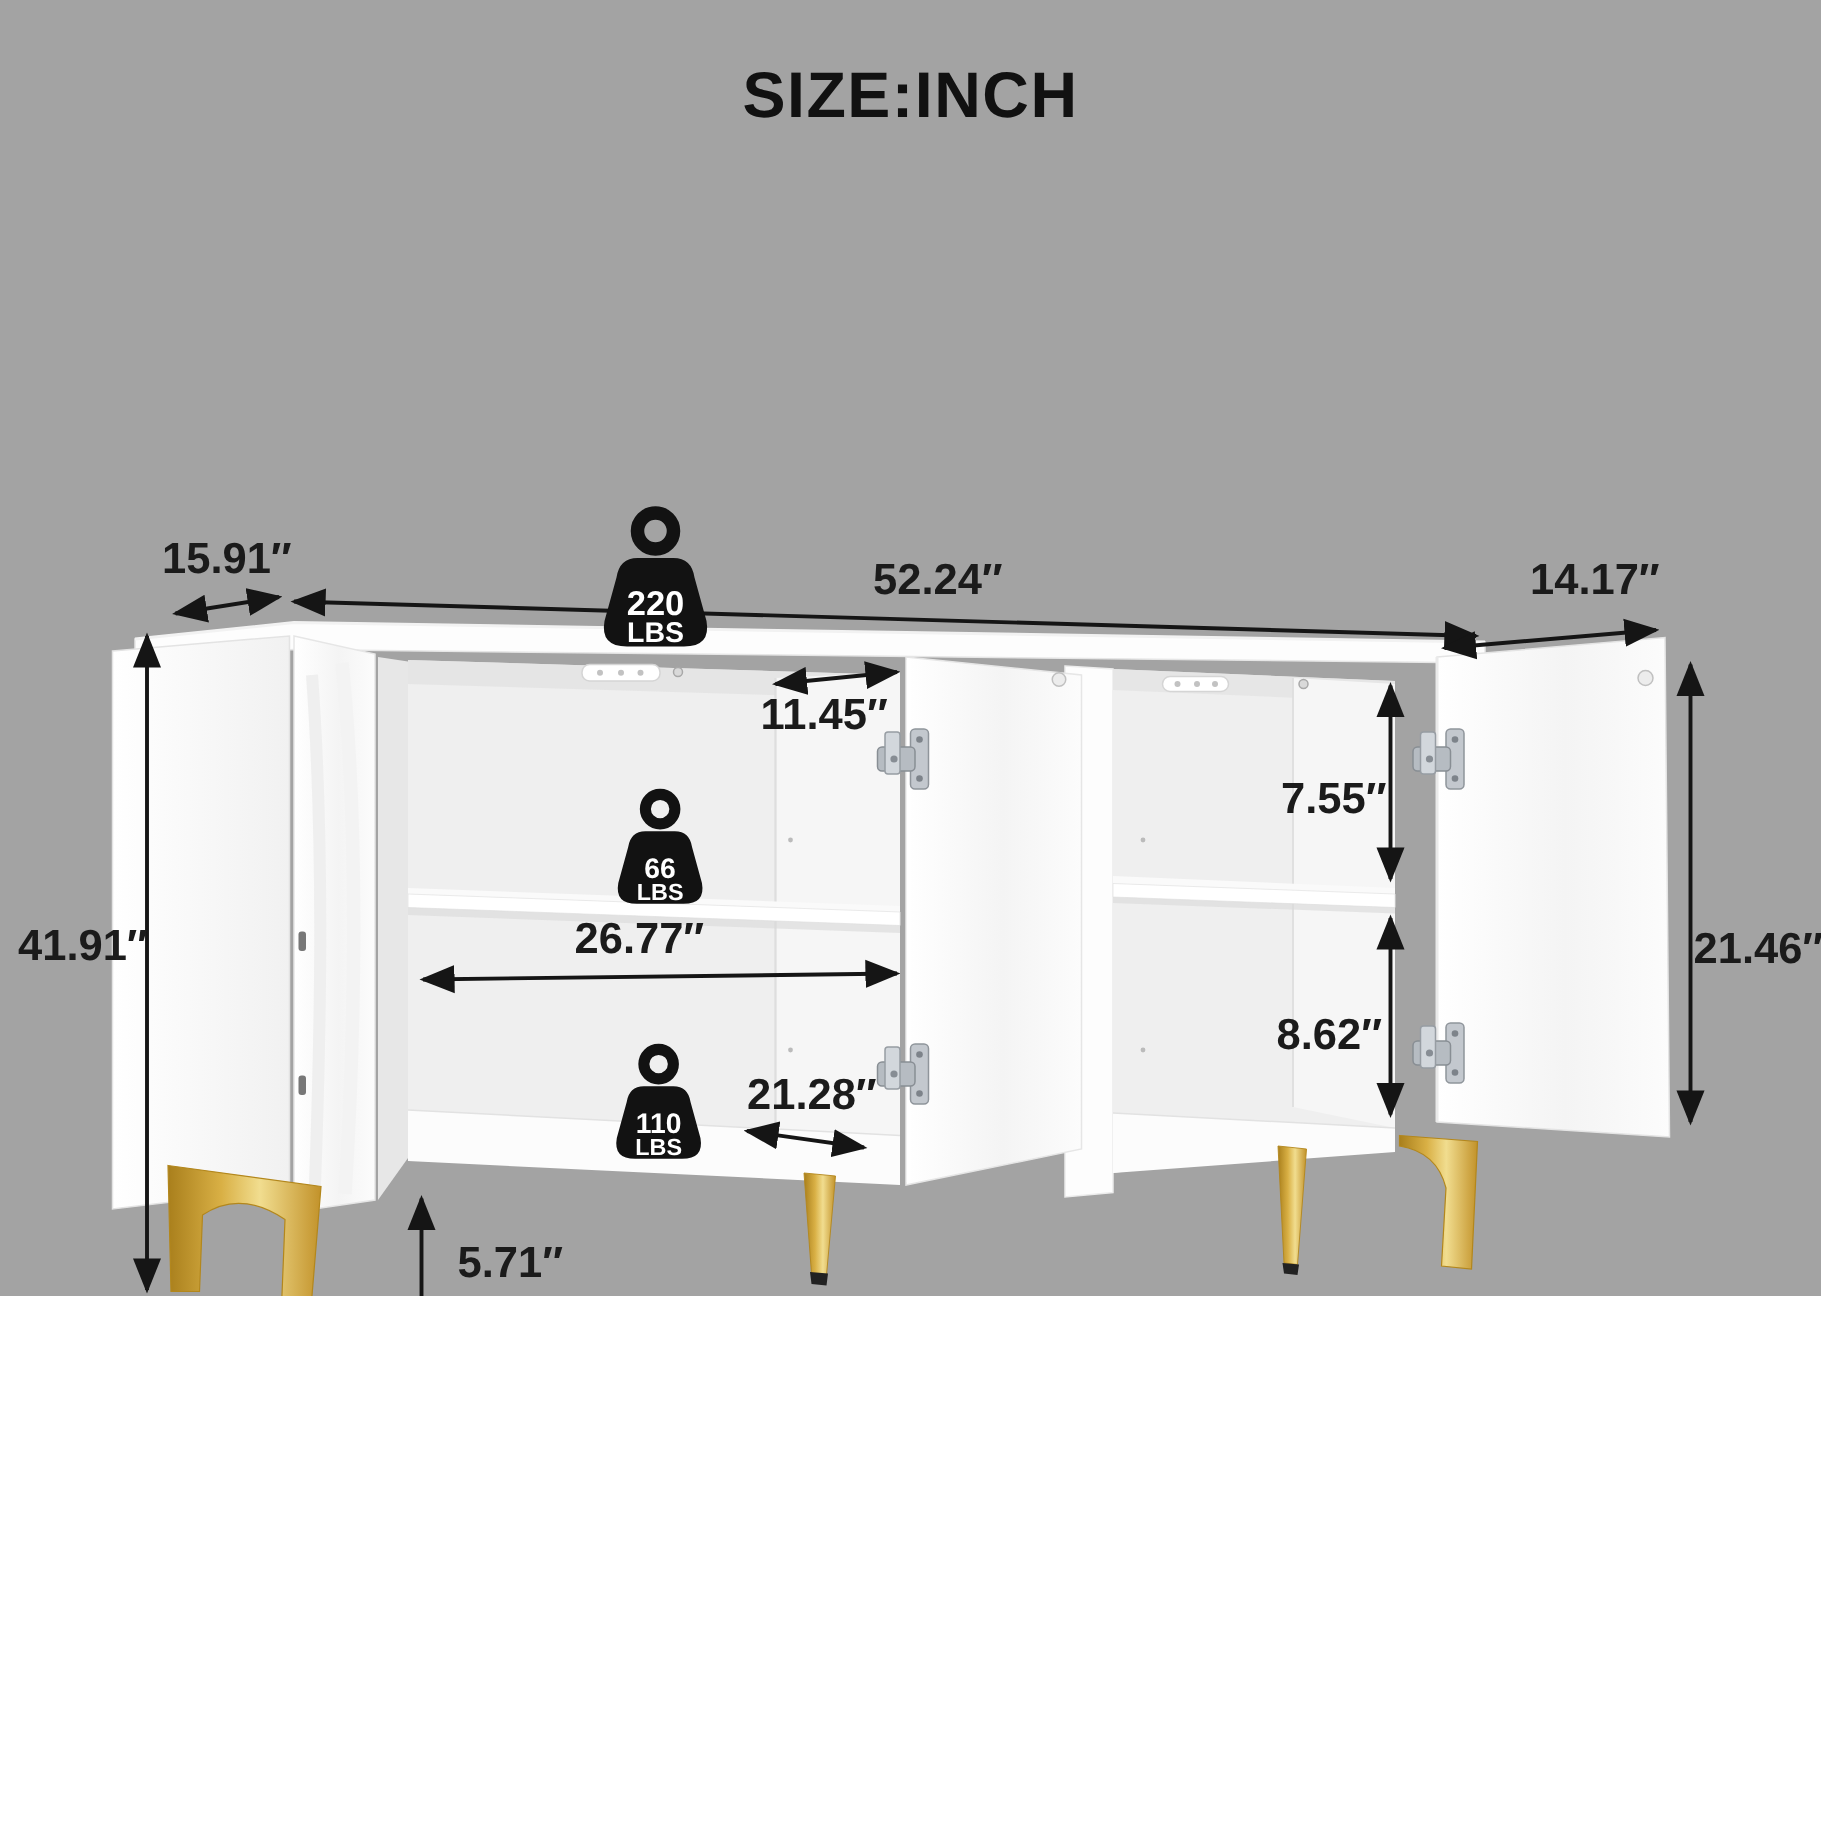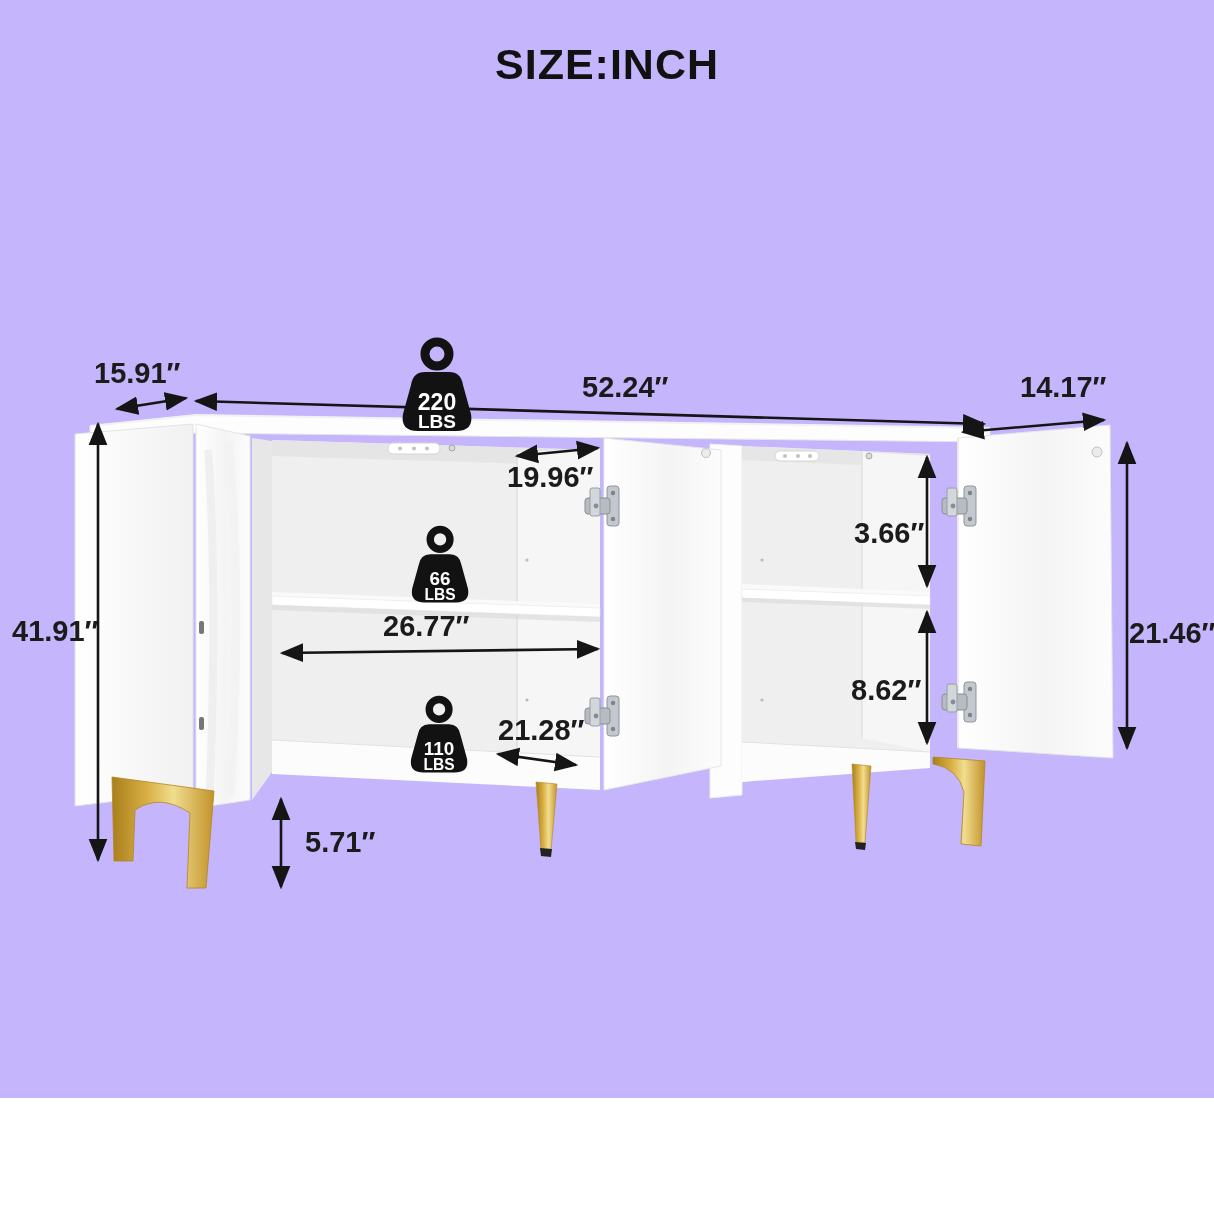--- a/index.html
+++ b/index.html
@@ -1,16 +1,16 @@
 <!DOCTYPE html>
 <html><head>
 <meta charset="utf-8">
 <style>
   html,body{margin:0;padding:0;background:#ffffff;}
-  .stage{position:relative;width:1214px;height:1098px;background:#c4b5fd;
+  .stage{position:relative;width:1214px;height:864px;background:#a3a3a3;
          font-family:"Liberation Sans",sans-serif;overflow:hidden;}
   .title{position:absolute;top:40px;left:0;right:0;text-align:center;
          font-size:43px;font-weight:700;color:#111;letter-spacing:1px;}
   .dim{position:absolute;font-size:29px;font-weight:700;color:#1b1b1b;white-space:nowrap;}
   svg.scene{position:absolute;left:0;top:0;}
   .badge-val{font-family:"Liberation Sans",sans-serif;font-size:23px;font-weight:700;fill:#fff;text-anchor:middle;}
   .badge-unit{font-family:"Liberation Sans",sans-serif;font-size:19px;font-weight:700;fill:#fff;text-anchor:middle;}
 </style>
 </head>
 <body>
@@ -161,25 +161,25 @@
       <text class="badge-unit" x="44" y="94">LBS</text>
     </g>
     <g transform="translate(403,693) scale(0.82)">
       <circle cx="44" cy="20" r="12" fill="none" stroke="#121212" stroke-width="9"></circle>
       <path d="M32,38 Q20,38 18,51 L10,80 Q7,97 25,97 L63,97 Q81,97 78,80 L70,51 Q68,38 56,38 Z" fill="#121212"></path>
       <text class="badge-val" x="44" y="76">110</text>
       <text class="badge-unit" x="44" y="94">LBS</text>
     </g>
   </svg>
 
-  <div class="dim" style="left:94px;top:357px">15.91″</div>
+  <div class="dim" style="left:108px;top:357px">15.91″</div>
   <div class="dim" style="left:582px;top:371px">52.24″</div>
   <div class="dim" style="left:1020px;top:371px">14.17″</div>
   <div class="dim" style="left:12px;top:615px">41.91″</div>
-  <div class="dim" style="left:507px;top:461px">19.96″</div>
+  <div class="dim" style="left:507px;top:461px">11.45″</div>
   <div class="dim" style="left:383px;top:610px">26.77″</div>
   <div class="dim" style="left:498px;top:714px">21.28″</div>
-  <div class="dim" style="left:854px;top:517px">3.66″</div>
+  <div class="dim" style="left:854px;top:517px">7.55″</div>
   <div class="dim" style="left:851px;top:674px">8.62″</div>
   <div class="dim" style="left:1129px;top:617px">21.46″</div>
   <div class="dim" style="left:305px;top:826px">5.71″</div>
 
 </div>
 
 </body></html>

